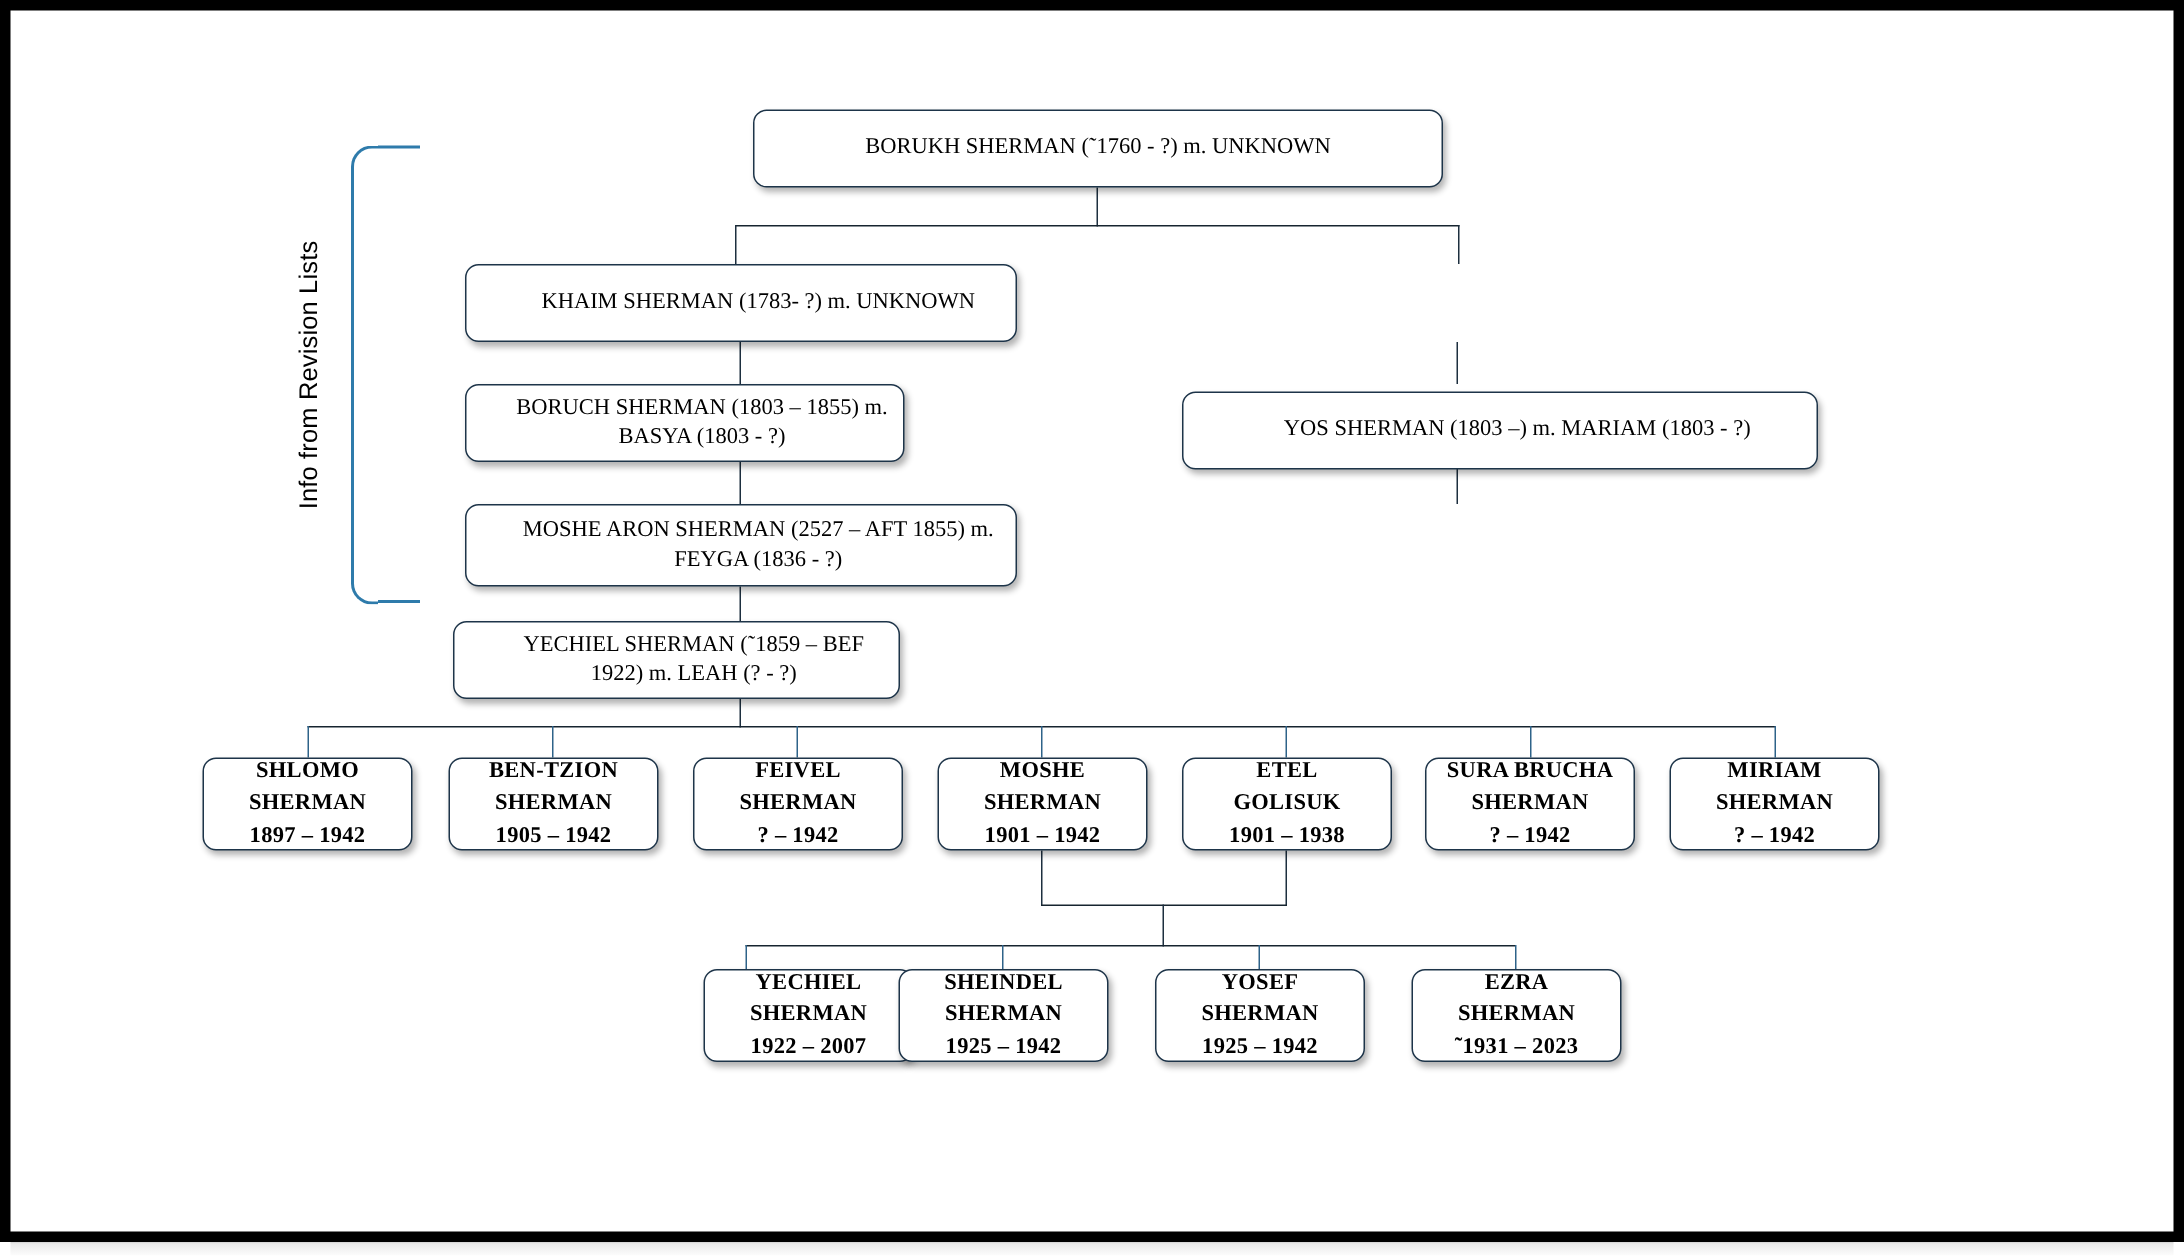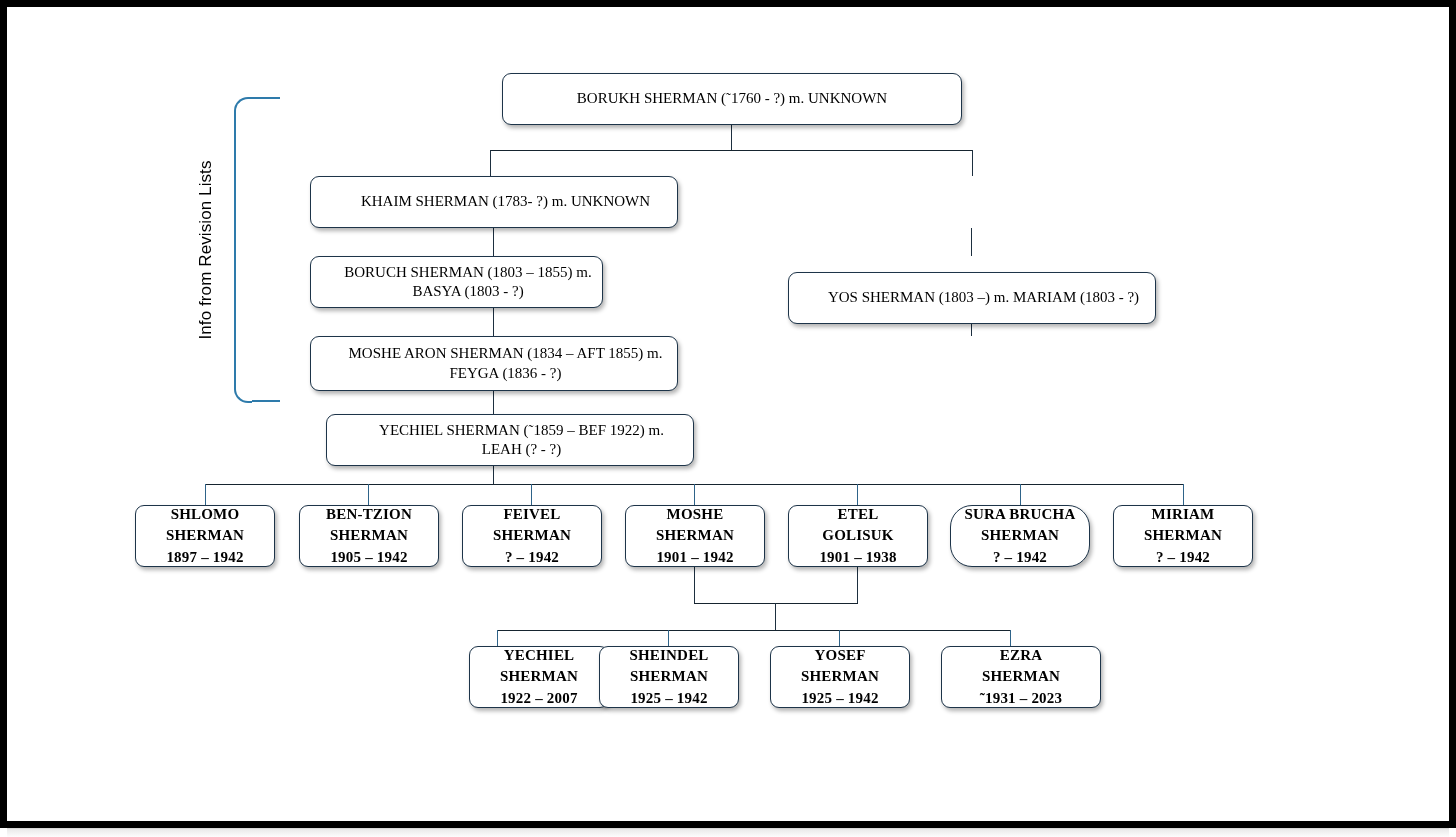--- a/index.html
+++ b/index.html
@@ -220,32 +220,32 @@
     <span class="txt">BORUKH  SHERMAN (˜1760 - ?) m. UNKNOWN</span>
   </div>
 
   <div class="node gen1" style="left:310px; top:176px; width:368px; height:52px;">
     <span class="txt">KHAIM SHERMAN (1783- ?) m. UNKNOWN</span>
   </div>
 
   <div class="node gen1" style="left:310px; top:256px; width:293px; height:52px;justify-content:flex-end;">
     <span class="txt">BORUCH SHERMAN (1803 – 1855) m. BASYA (1803 - ?)</span>
   </div>
-  <div class="node gen1" style="left:788px; top:272px; width:368px; height:52px;">
+  <div class="node gen1" style="left:788px; top:261px; width:424px; height:52px;">
     <span class="txt">YOS SHERMAN (1803 –) m. MARIAM (1803 - ?)</span>
   </div>
 
   <div class="node gen1" style="left:310px; top:336px; width:368px; height:55px;">
     <span class="txt">
-      <span>MOSHE ARON SHERMAN (1834 – AFT 1855) m.</span><br>
+      <span>MOSHE ARON SHERMAN (2527 – AFT 1855) m.</span><br>
       <span>FEYGA (1836 - ?)</span>
     </span>
   </div>
 
-  <div class="node gen1" style="left:326px; top:414px; width:368px; height:52px;justify-content:flex-end;">
+  <div class="node gen1" style="left:302px; top:414px; width:298px; height:52px;justify-content:flex-end;">
     <span class="txt">YECHIEL SHERMAN (˜1859 – BEF 1922) m. LEAH (? - ?)</span>
   </div>
 
   <div class="node leaf" style="left:135px; top:505px; width:140px; height:62px;">
     <span class="txt">
       <span>SHLOMO</span><br>
       <span>SHERMAN</span><br>
       <span>1897 – 1942</span>
     </span>
   </div>
@@ -270,21 +270,21 @@
       <span>1901 – 1942</span>
     </span>
   </div>
   <div class="node leaf" style="left:788px; top:505px; width:140px; height:62px;">
     <span class="txt">
       <span>ETEL</span><br>
       <span>GOLISUK</span><br>
       <span>1901 – 1938</span>
     </span>
   </div>
-  <div class="node leaf" style="left:950px; top:505px; width:140px; height:62px;border-radius:22px;">
+  <div class="node leaf" style="left:950px; top:505px; width:140px; height:62px;">
     <span class="txt">
       <span>SURA BRUCHA</span><br>
       <span>SHERMAN</span><br>
       <span>? – 1942</span>
     </span>
   </div>
   <div class="node leaf" style="left:1113px; top:505px; width:140px; height:62px;">
     <span class="txt">
       <span>MIRIAM</span><br>
       <span>SHERMAN</span><br>
@@ -306,21 +306,21 @@
       <span>1925 – 1942</span>
     </span>
   </div>
   <div class="node leaf" style="left:770px; top:646px; width:140px; height:62px;">
     <span class="txt">
       <span>YOSEF</span><br>
       <span>SHERMAN</span><br>
       <span>1925 – 1942</span>
     </span>
   </div>
-  <div class="node leaf" style="left:941px; top:646px; width:160px; height:62px;">
+  <div class="node leaf" style="left:941px; top:646px; width:140px; height:62px;">
     <span class="txt">
       <span>EZRA</span><br>
       <span>SHERMAN</span><br>
       <span>˜1931  –  2023</span>
     </span>
   </div>
 
 </div>
 
 </body></html>

